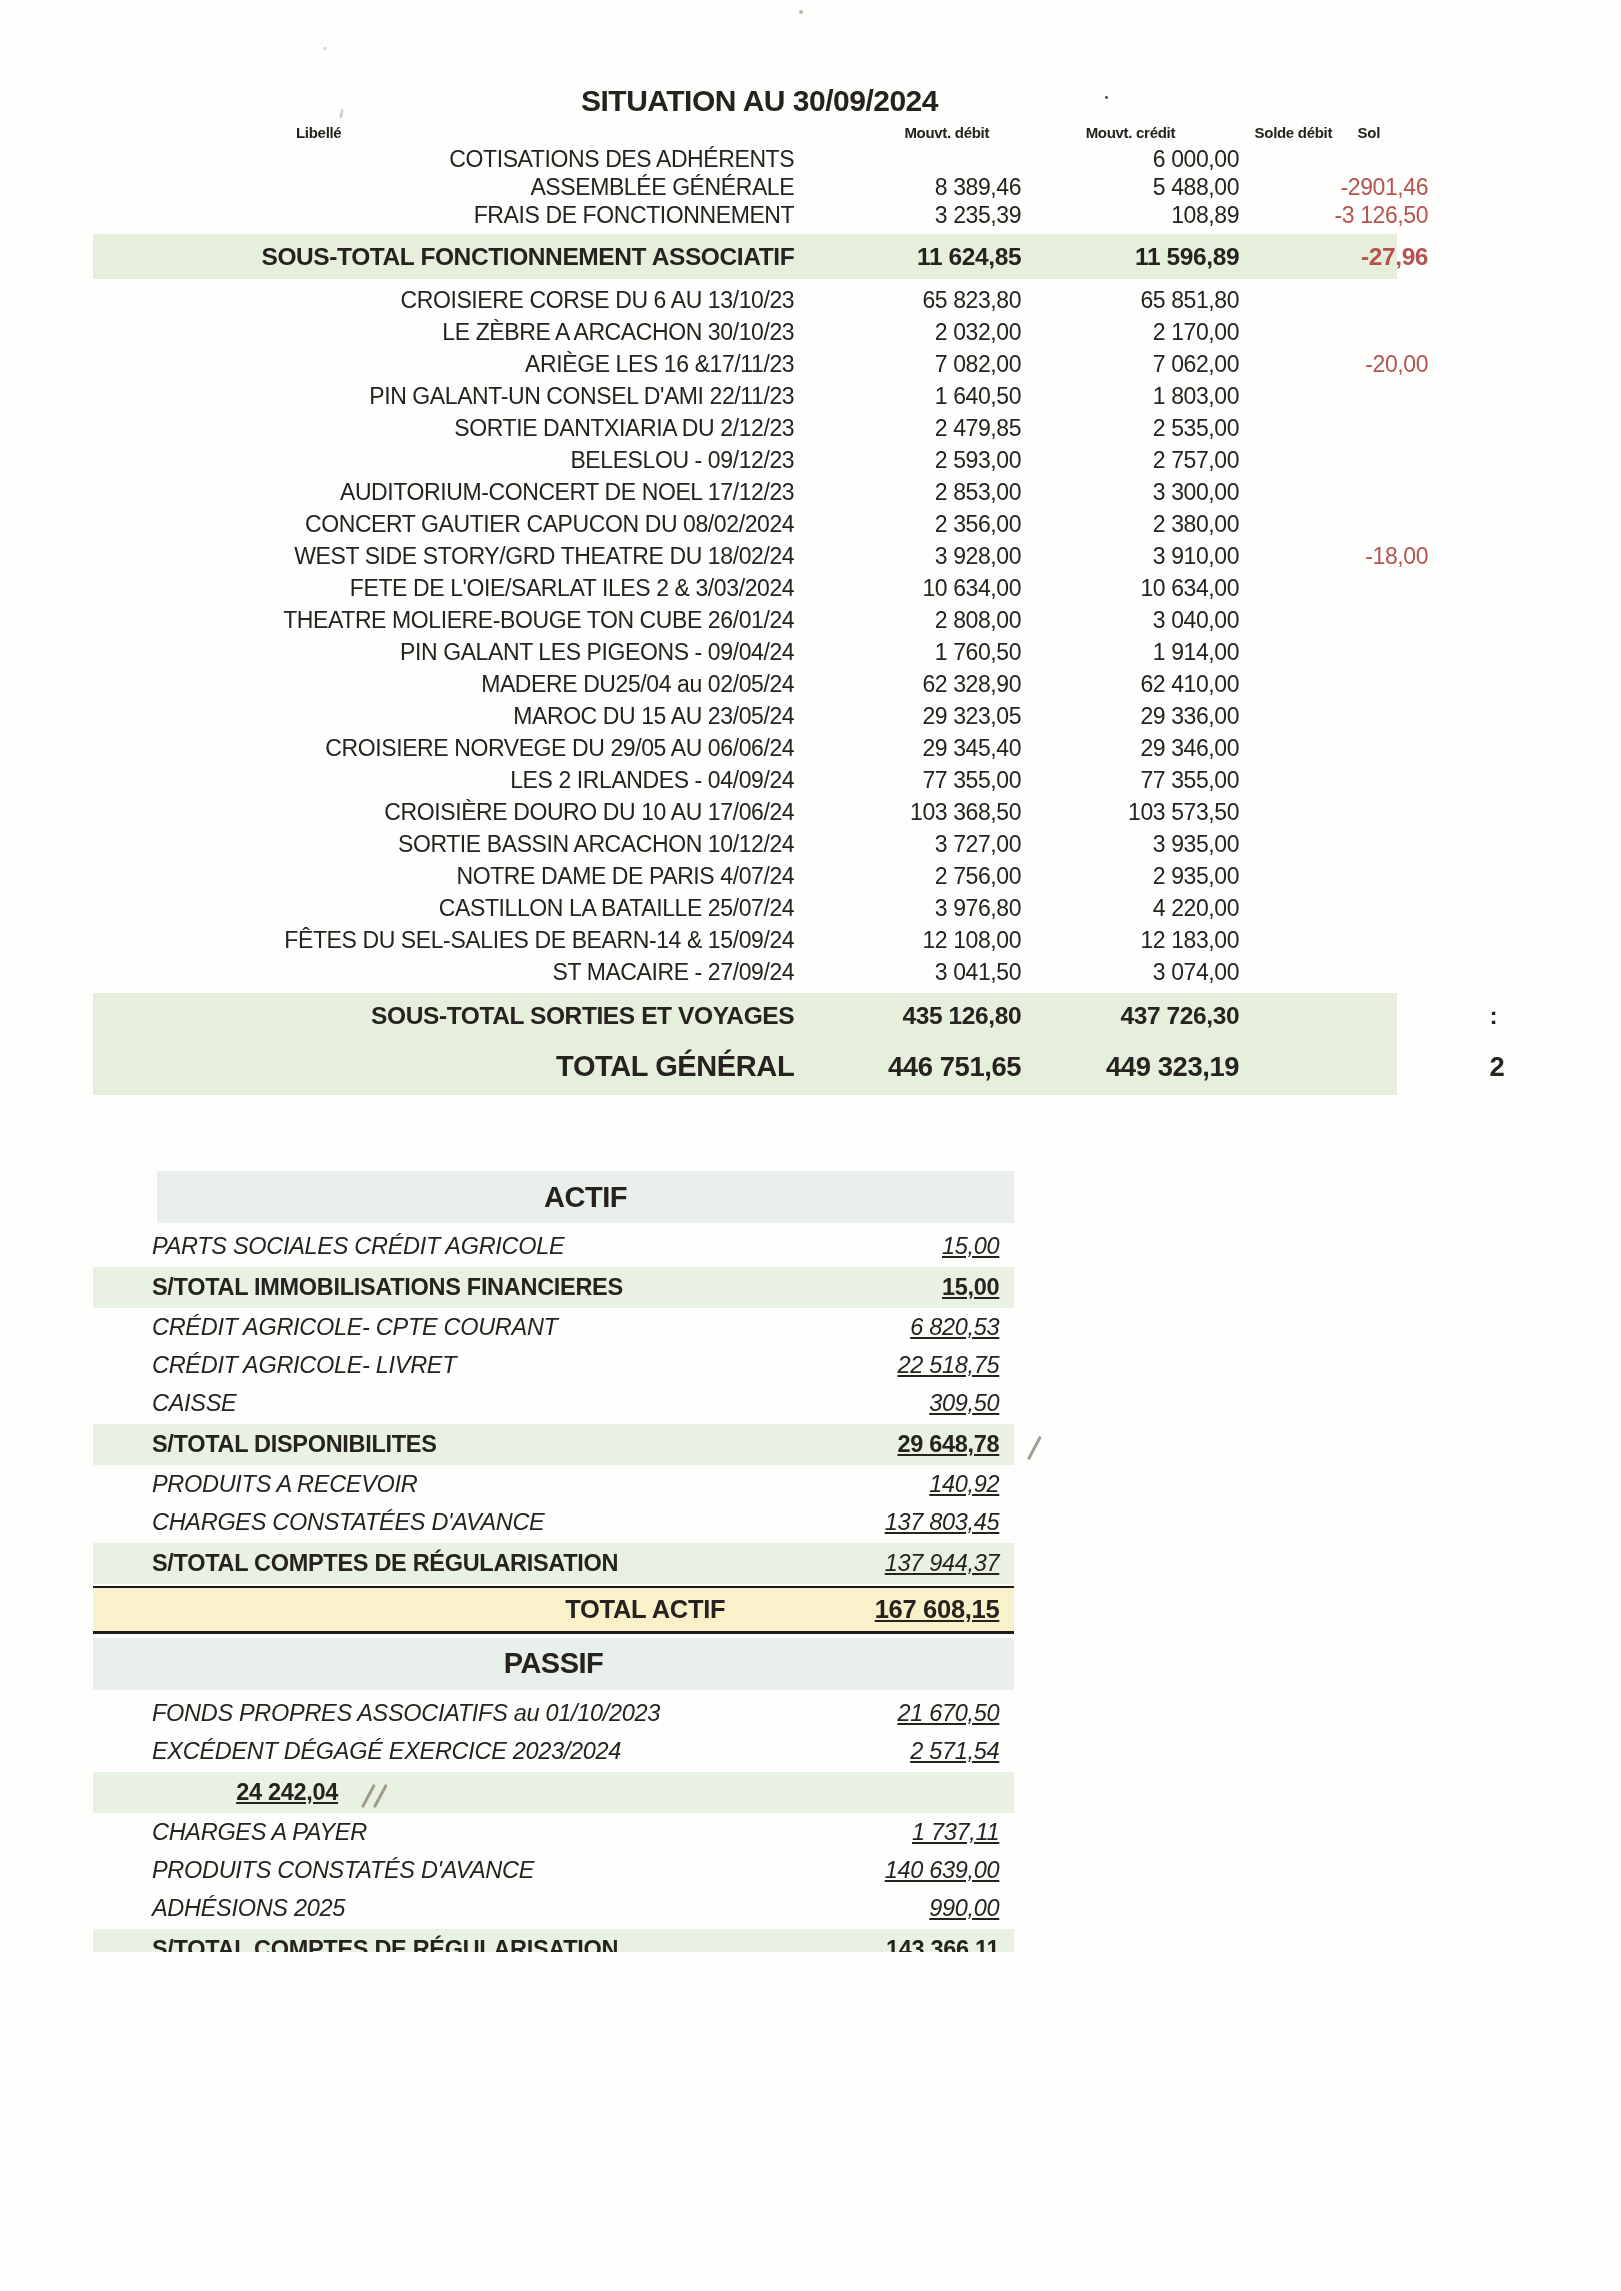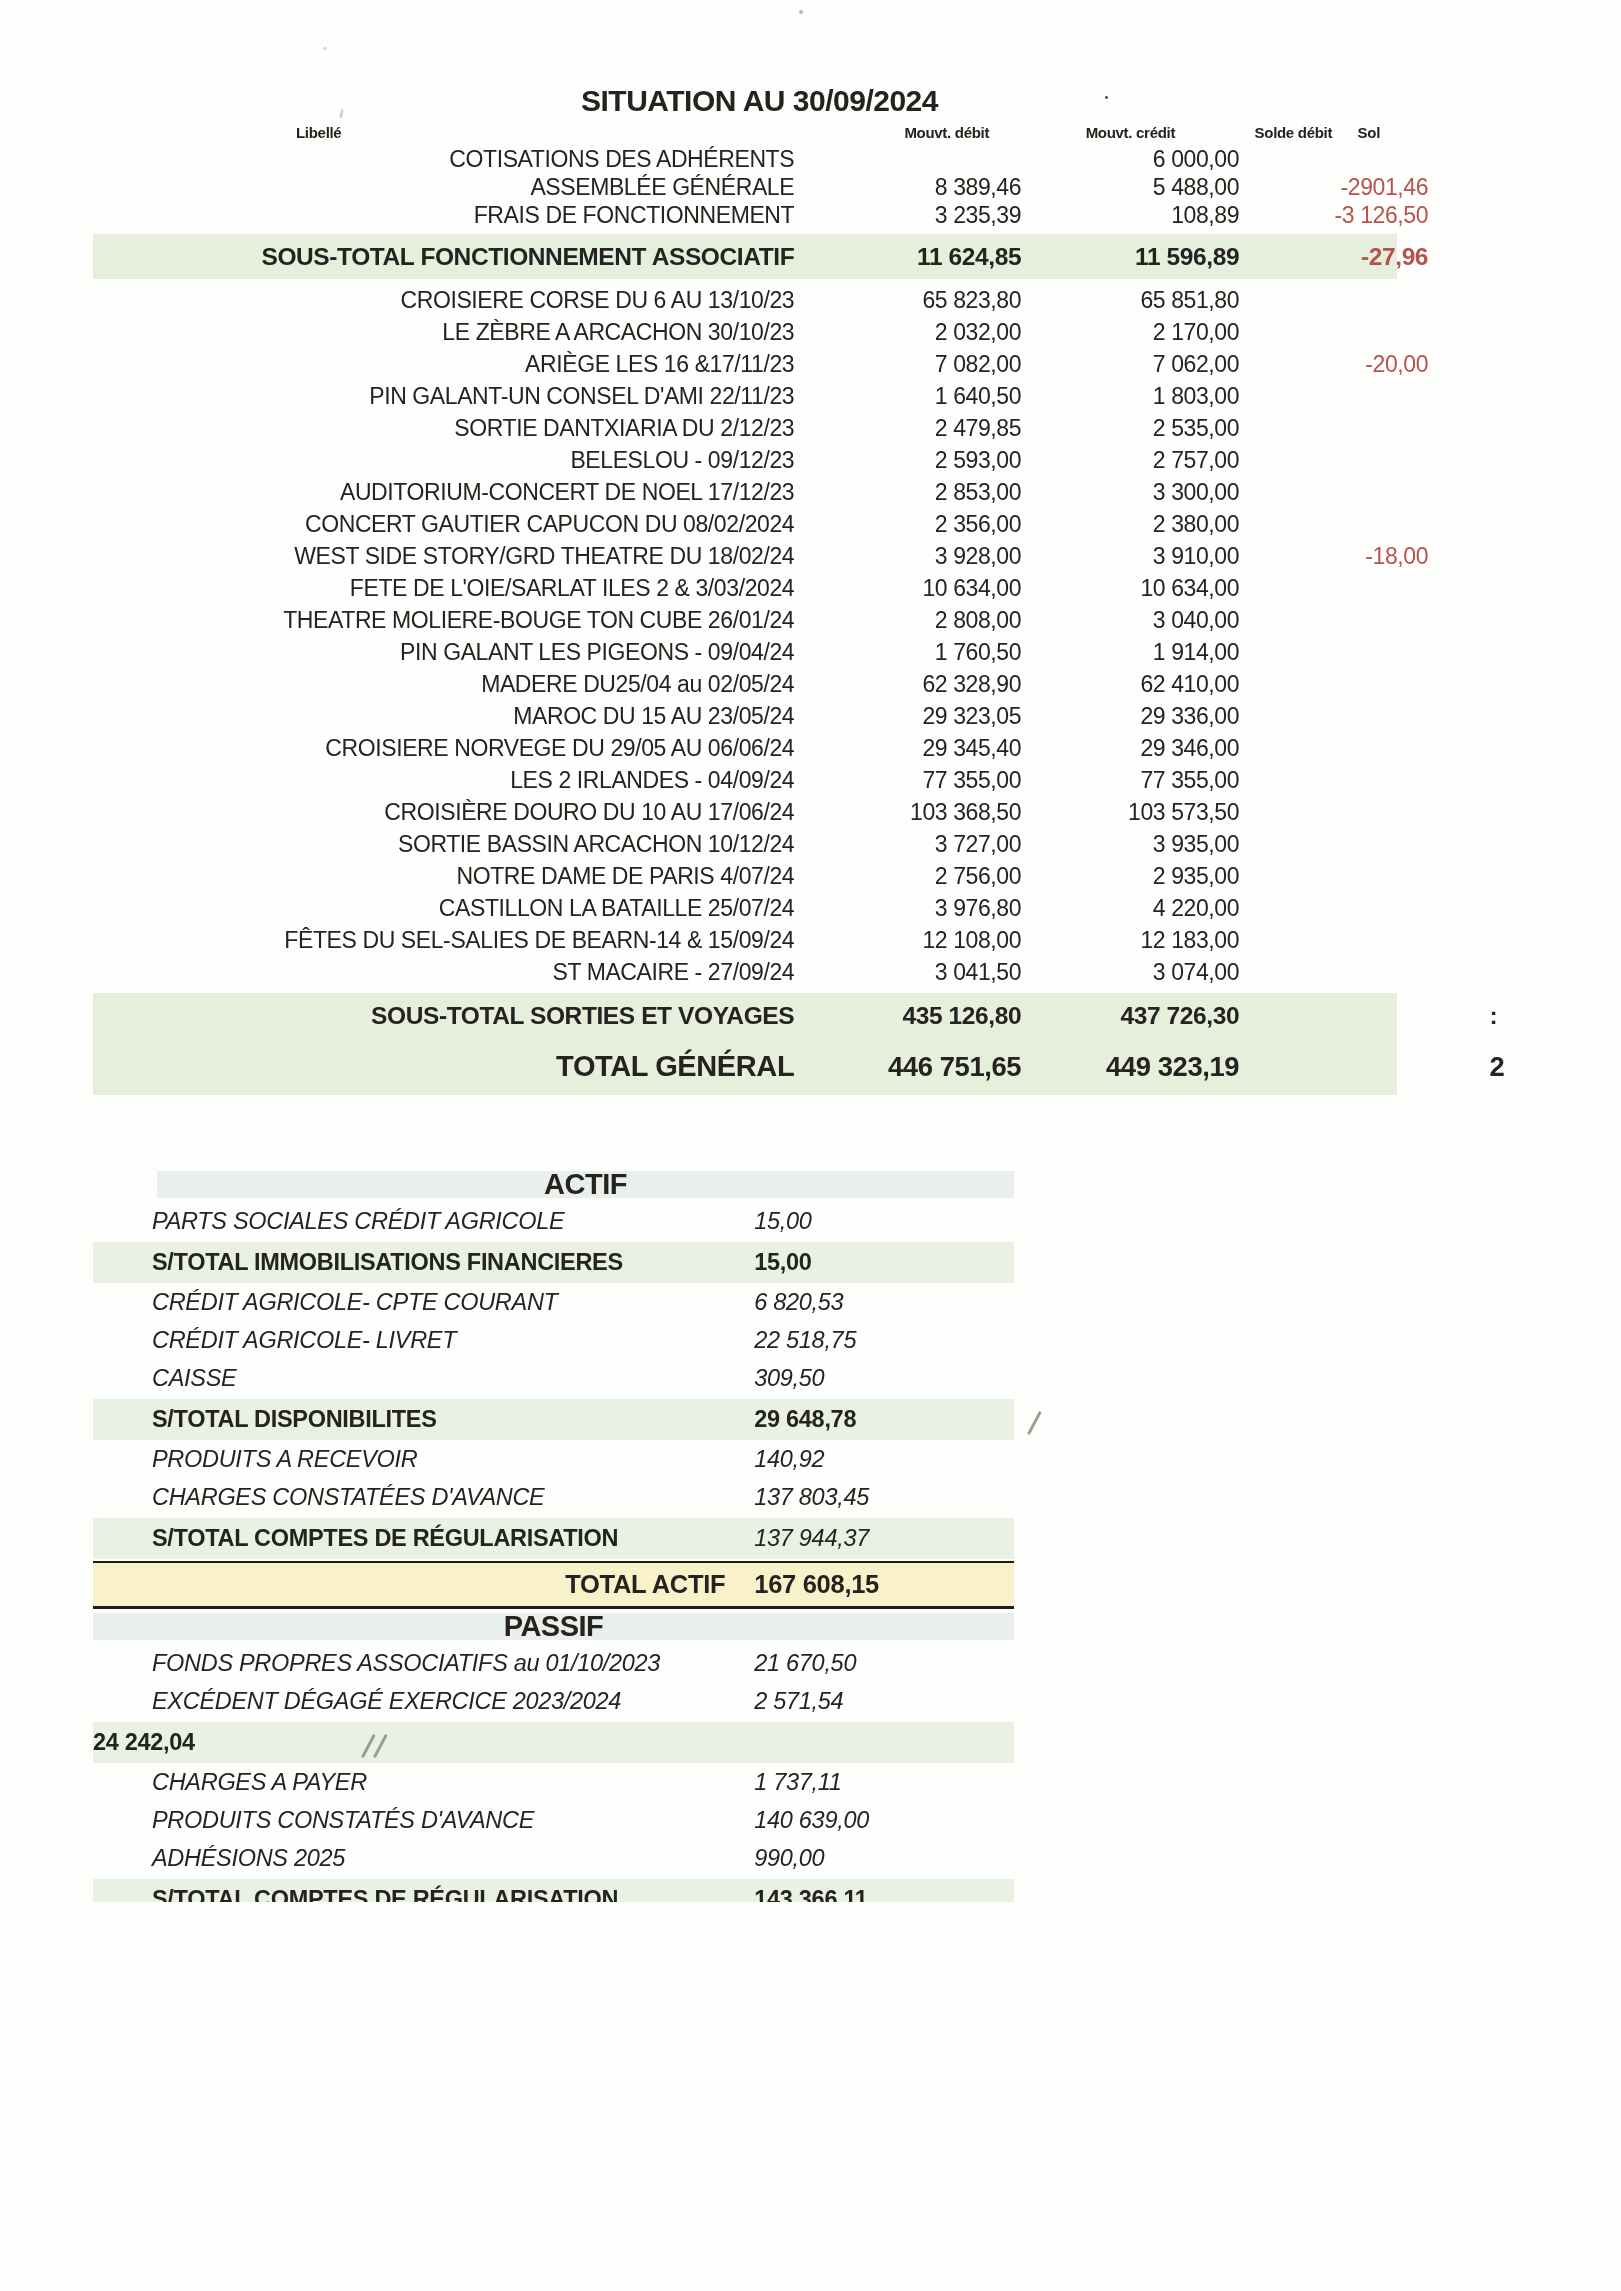--- a/index.html
+++ b/index.html
@@ -34,27 +34,27 @@
   .c-extra{padding-left:23.5px;font-weight:bold;white-space:nowrap;position:relative;}
   .sit-row.item{height:28px;}
   .sit-row.voyage{height:32px;}
   .sit-row.subtotal{height:45px;background:var(--green);font-weight:bold;font-size:24.5px;margin:4.9px 0;}
   .sit-row.grandtotal{height:57px;background:var(--green);font-weight:bold;font-size:27.4px;margin-top:-4.9px;}
   .sit-row.grandtotal .c-label{font-size:29px;}
   .cmark{display:inline-block;width:6.9px;height:7.8px;border:2px solid #9b9288;border-right:none;
     border-radius:50%;opacity:.65;vertical-align:super;margin-left:25.5px;}
   
   .bilan{position:absolute;left:93px;top:1171px;width:921px;}
-  .sec-header{height:27px;margin-bottom:5.9px;display:flex;align-items:center;justify-content:center;
+  .sec-header{height:52px;margin-bottom:5.9px;display:flex;align-items:center;justify-content:center;
     font-weight:bold;font-size:29px;letter-spacing:-0.5px;background:var(--tint);}
   .sec-header.actif{margin-left:64px;}
   .sec-header.passif{margin-top:3.9px;}
   .b-row{display:flex;align-items:center;font-size:23.5px;font-style:italic;letter-spacing:-0.3px;margin:2px 0;position:relative;}
   .b-row .label{flex:1;padding-left:59px;white-space:nowrap;}
-  .b-row .value{width:245px;text-align:left;padding-right:14.7px;white-space:nowrap;position:relative;}
+  .b-row .value{width:245px;text-align:right;padding-right:14.7px;white-space:nowrap;position:relative;text-decoration:underline;}
   .b-row.item{height:36px;}
   .b-row.subtotal{height:41px;background:var(--green2);font-style:normal;font-weight:bold;}
   .b-row.subtotal.iv .value{font-style:italic;font-weight:normal;}
   .b-row.total{height:43px;background:var(--yellow);border-top:2.9px solid #1e1c1a;border-bottom:3.9px solid #1e1c1a;
     font-style:normal;font-weight:bold;font-size:25.5px;}
   .b-row.total .label{text-align:right;padding-right:29px;}
   .clip-wrap{height:23.5px;overflow:hidden;}
   .clip-wrap .b-row{height:41px;background:var(--green2);font-style:normal;font-weight:bold;margin:0;}
   
   .tick{position:absolute;width:2.9px;height:25.5px;background:#8d8377;transform:rotate(28deg);

